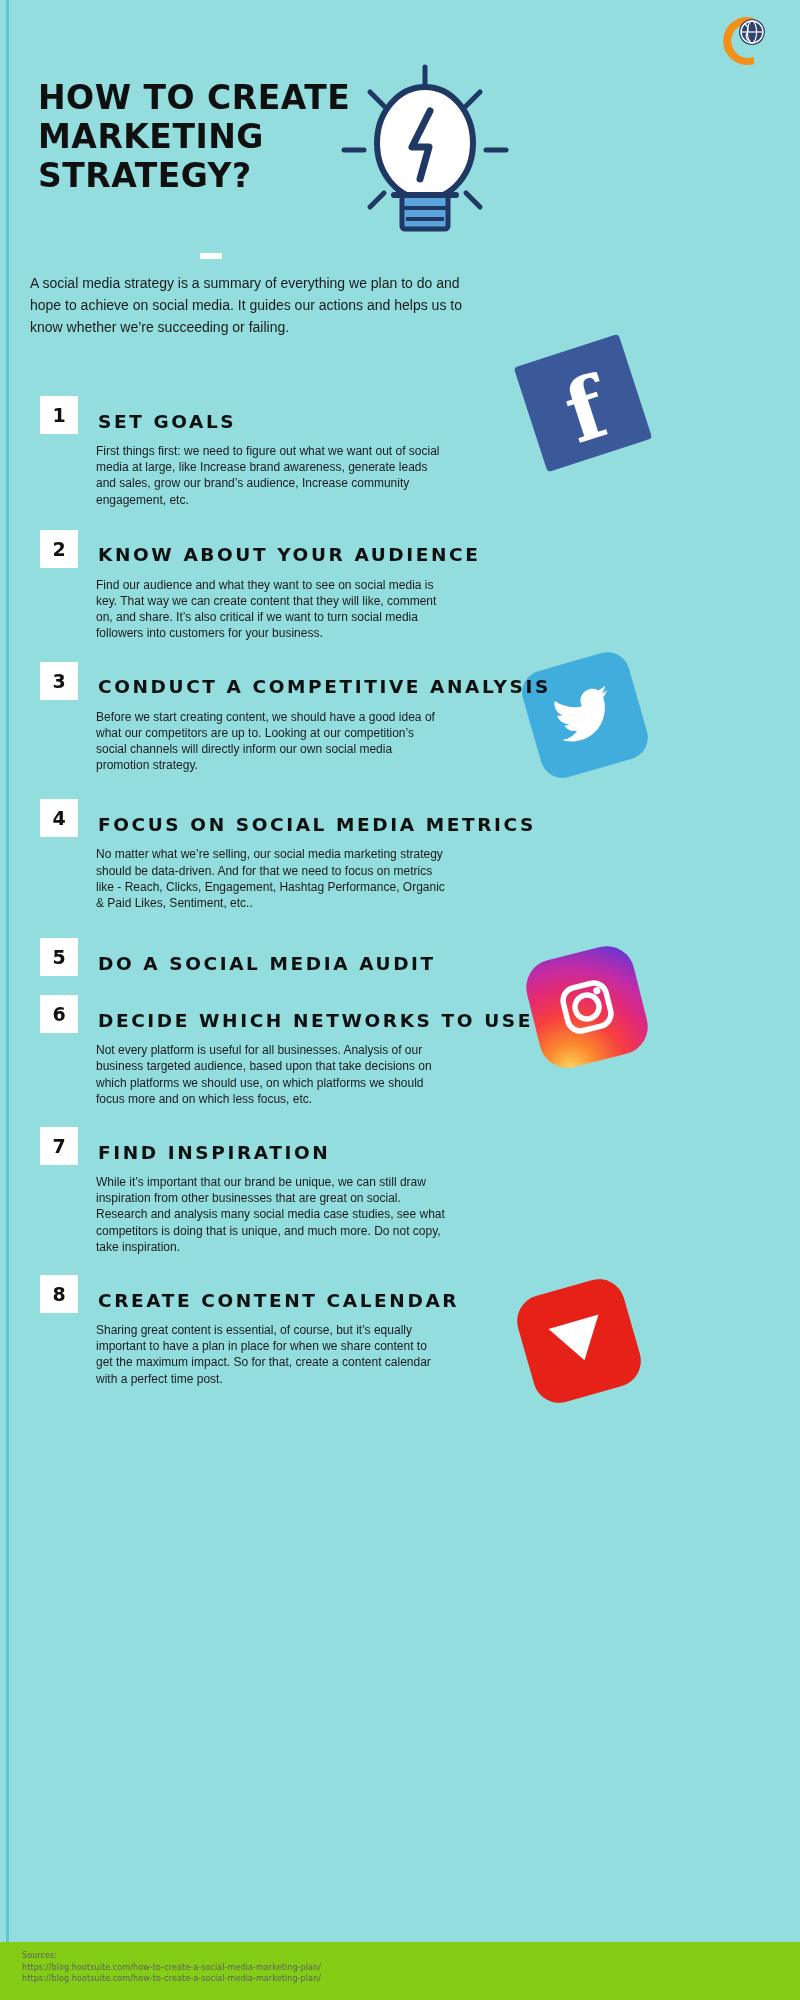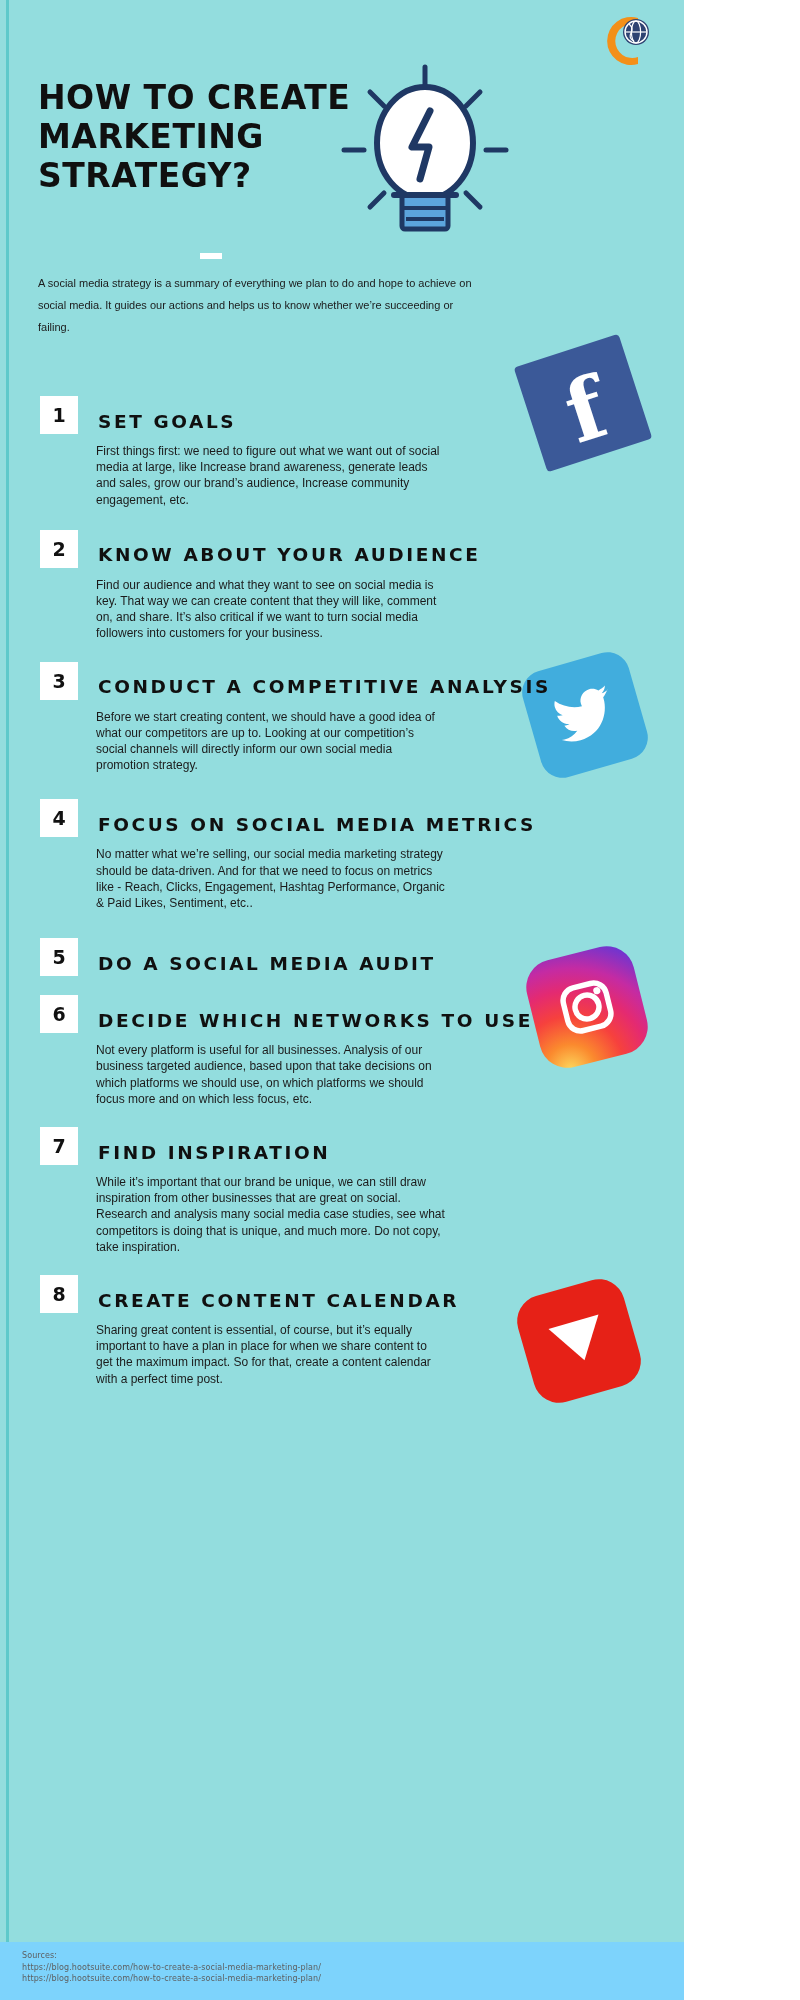--- a/index.html
+++ b/index.html
@@ -4,21 +4,21 @@
 <style>
   * { box-sizing: border-box; margin: 0; padding: 0; }
   html, body {
     width: 800px;
     height: 2000px;
     font-family: "Liberation Sans", sans-serif;
     background: #ffffff;
   }
   #page {
     position: relative;
-    width: 684px;
+    width: 800px;
     height: 2000px;
     background: #93DDDE;
     overflow: hidden;
   }
 
   
   .left-stripe {
     position: absolute;
     left: 0; top: 0;
     width: 9px; height: 1942px;
@@ -56,23 +56,23 @@
   .divider-dash {
     position: absolute;
     left: 200px; top: 253px;
     width: 22px; height: 6px;
     background: #ffffff;
   }
 
   
   .intro {
     position: absolute;
-    left: 38px; top: 272px;
+    left: 30px; top: 272px;
     width: 438px;
-    font-size: 11px;
+    font-size: 14px;
     line-height: 22px;
     color: #1b1b1b;
   }
 
   
   .steps {
     position: absolute;
     left: 0; top: 396px;
     width: 800px;
   }
@@ -141,21 +141,21 @@
   .yt .tile { background: #E62117; border-radius: 26px; }
 
   .glyph-f { font-family: "DejaVu Serif", serif; font-weight: 700; font-size: 84px; color: #fff; line-height: 0.78; margin-top: 16px; }
   .tri { width: 0; height: 0; border-left: 26px solid transparent; border-right: 26px solid transparent; border-top: 40px solid #ffffff; }
 
   
   .footer {
     position: absolute;
     left: 0; top: 1942px;
     width: 800px; height: 58px;
-    background: #7dd3fc;
+    background: #84cc16;
   }
   .footer-inner {
     padding: 8px 0 0 22px;
     font-family: "DejaVu Sans", sans-serif;
     font-size: 8px;
     line-height: 11.6px;
     color: #5d6062;
   }
   .footer-inner div { letter-spacing: 0.1px; }
 </style>

